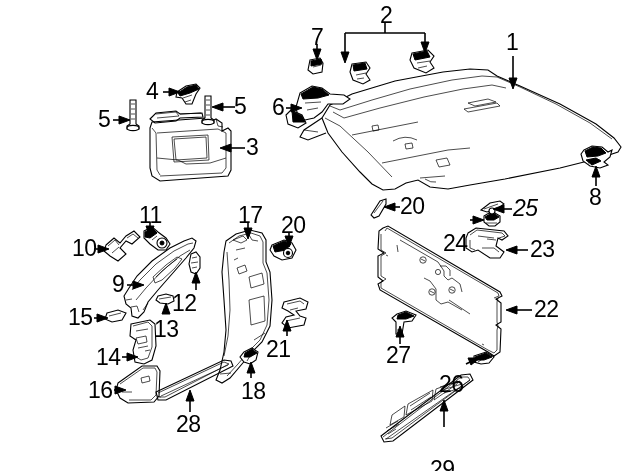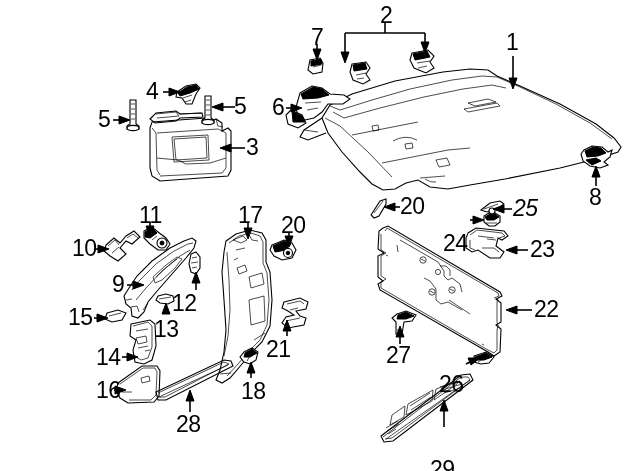--- a/index.html
+++ b/index.html
@@ -492,21 +492,21 @@
   <div class="callout" style="left:272px;top:96px;">6</div>
   <div class="callout" style="left:311px;top:26px;">7</div>
   <div class="callout" style="left:589px;top:186px;">8</div>
   <div class="callout" style="left:112px;top:273px;">9</div>
   <div class="callout" style="left:72px;top:237px;">10</div>
   <div class="callout" style="left:139px;top:204px;">11</div>
   <div class="callout" style="left:172px;top:292px;">12</div>
   <div class="callout" style="left:154px;top:318px;">13</div>
   <div class="callout" style="left:96px;top:346px;">14</div>
   <div class="callout" style="left:68px;top:306px;">15</div>
-  <div class="callout" style="left:88px;top:379px;margin-left:8px;">16</div>
+  <div class="callout" style="left:88px;top:379px;">16</div>
   <div class="callout" style="left:238px;top:204px;">17</div>
   <div class="callout" style="left:241px;top:380px;">18</div>
   <div class="callout" style="left:281px;top:214px;">20</div>
   <div class="callout" style="left:400px;top:195px;">20</div>
   <div class="callout" style="left:266px;top:338px;">21</div>
   <div class="callout" style="left:534px;top:298px;">22</div>
   <div class="callout" style="left:530px;top:238px;">23</div>
   <div class="callout" style="left:443px;top:209px;margin-top:23px;">24</div>
   <div class="callout" style="left:513px;top:197px;font-style:italic;">25</div>
   <div class="callout" style="left:439px;top:352px;margin-top:21px;">26</div>

